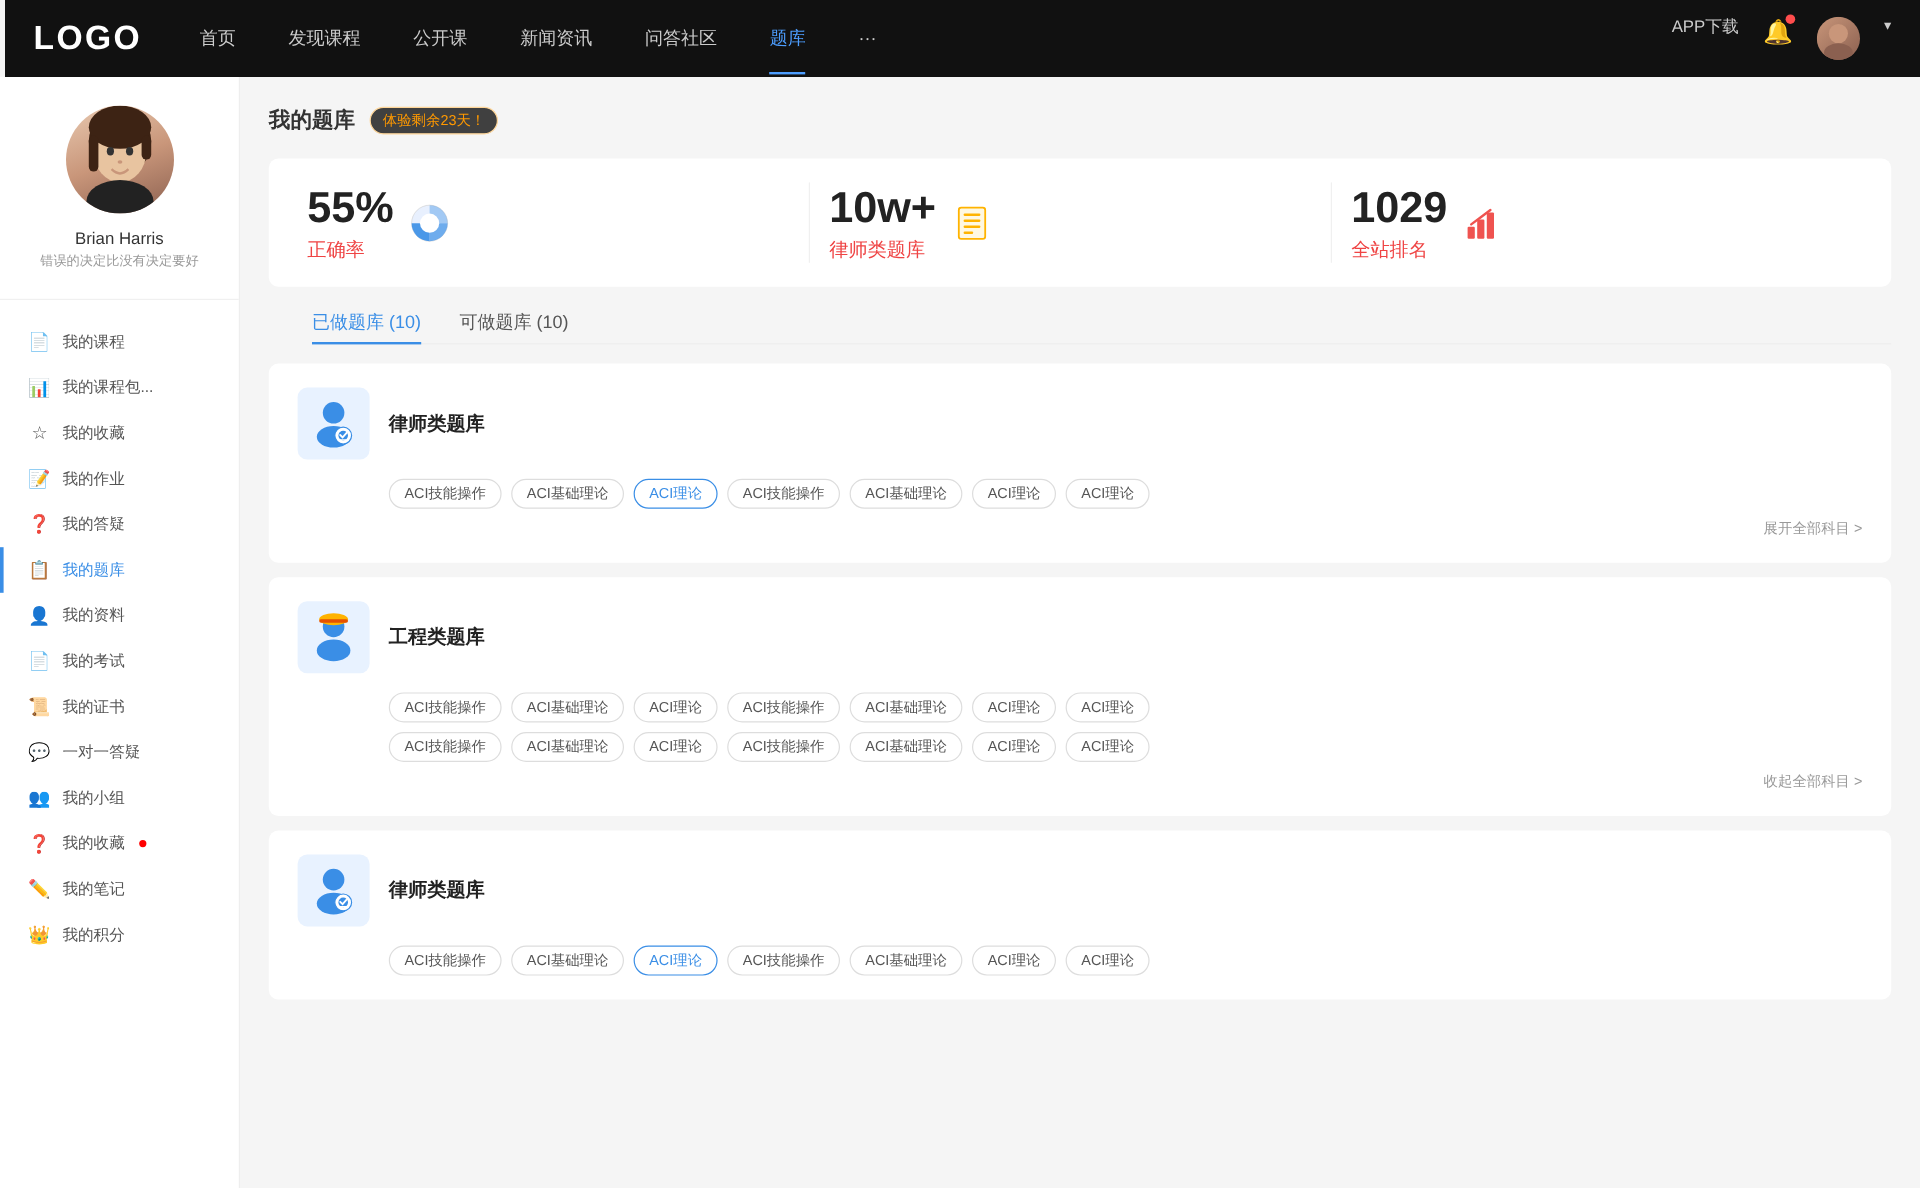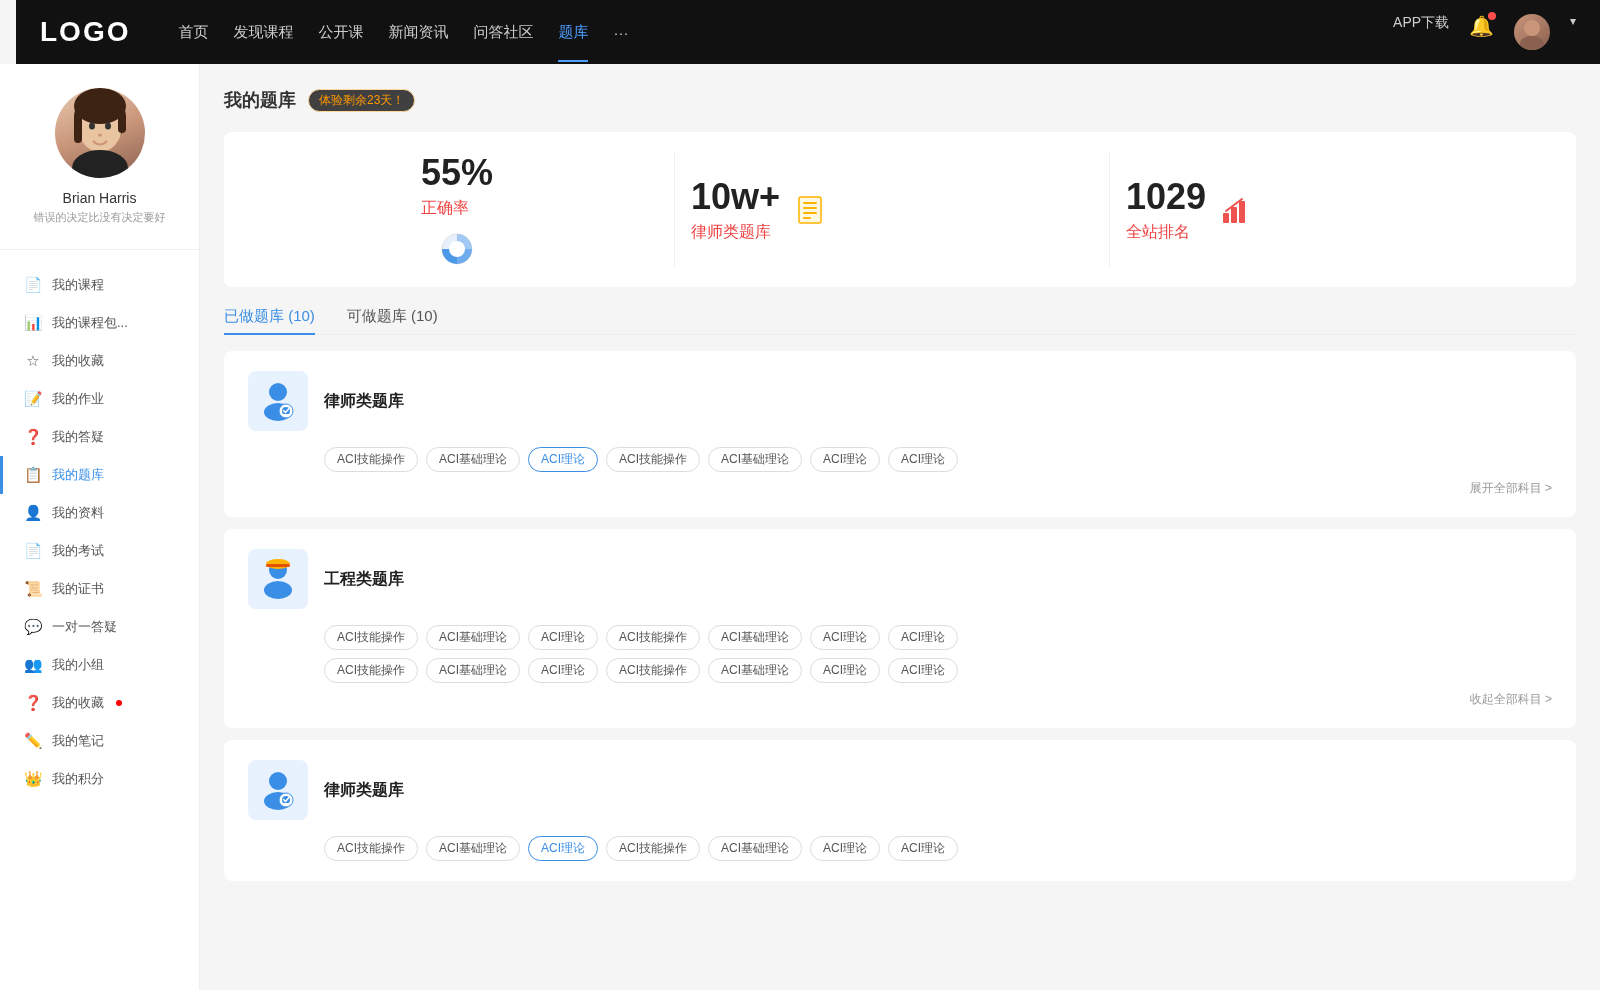--- a/index.html
+++ b/index.html
@@ -6,34 +6,34 @@
     body { font-family: -apple-system, BlinkMacSystemFont, "PingFang SC", "Microsoft YaHei", sans-serif; background: #f5f5f5; color: #333; }
 
     
     .navbar {
       background: #111;
       height: 64px;
       display: flex;
       align-items: center;
       padding: 0 24px;
       position: fixed;
-      top: 0; left: 16px; right: 0;
+      top: 0; left: 4px; right: 0;
       z-index: 100;
     }
     .navbar-logo {
       color: #fff;
       font-size: 28px;
       font-weight: bold;
       letter-spacing: 2px;
       margin-right: 48px;
     }
     .navbar-nav {
       display: flex;
       align-items: center;
-      gap: 25px;
+      gap: 44px;
       flex: 1;
     }
     .navbar-nav-item {
       color: #ccc;
       font-size: 15px;
       cursor: pointer;
       position: relative;
     }
     .navbar-nav-item.active {
       color: #4d9eff;
@@ -211,21 +211,21 @@
       margin-bottom: 20px;
     }
     .stat-item {
       flex: 1;
       display: flex;
       align-items: center;
       gap: 12px;
       padding: 0 16px;
       border-right: 1px solid #f0f0f0;
     }
-    .stat-item:first-child { padding-left: 0; flex-direction: column; }
+    .stat-item:first-child { padding-left: 0; }
     .stat-item:last-child { border-right: none; }
     .stat-number {
       font-size: 36px;
       font-weight: 700;
       color: #222;
     }
     .stat-icon {
       width: 36px; height: 36px;
       display: flex; align-items: center; justify-content: center;
       font-size: 20px;
@@ -243,20 +243,21 @@
       width: 34px; height: 34px;
     }
 
     
     .tabs-row {
       display: flex;
       gap: 32px;
       margin-bottom: 16px;
       border-bottom: 1px solid #eee;
       padding-bottom: 0;
+      margin-left: 36px;
     }
     .tab-item {
       font-size: 15px;
       color: #555;
       cursor: pointer;
       padding-bottom: 8px;
       position: relative;
     }
     .tab-item.active {
       color: #3a8ee6;

